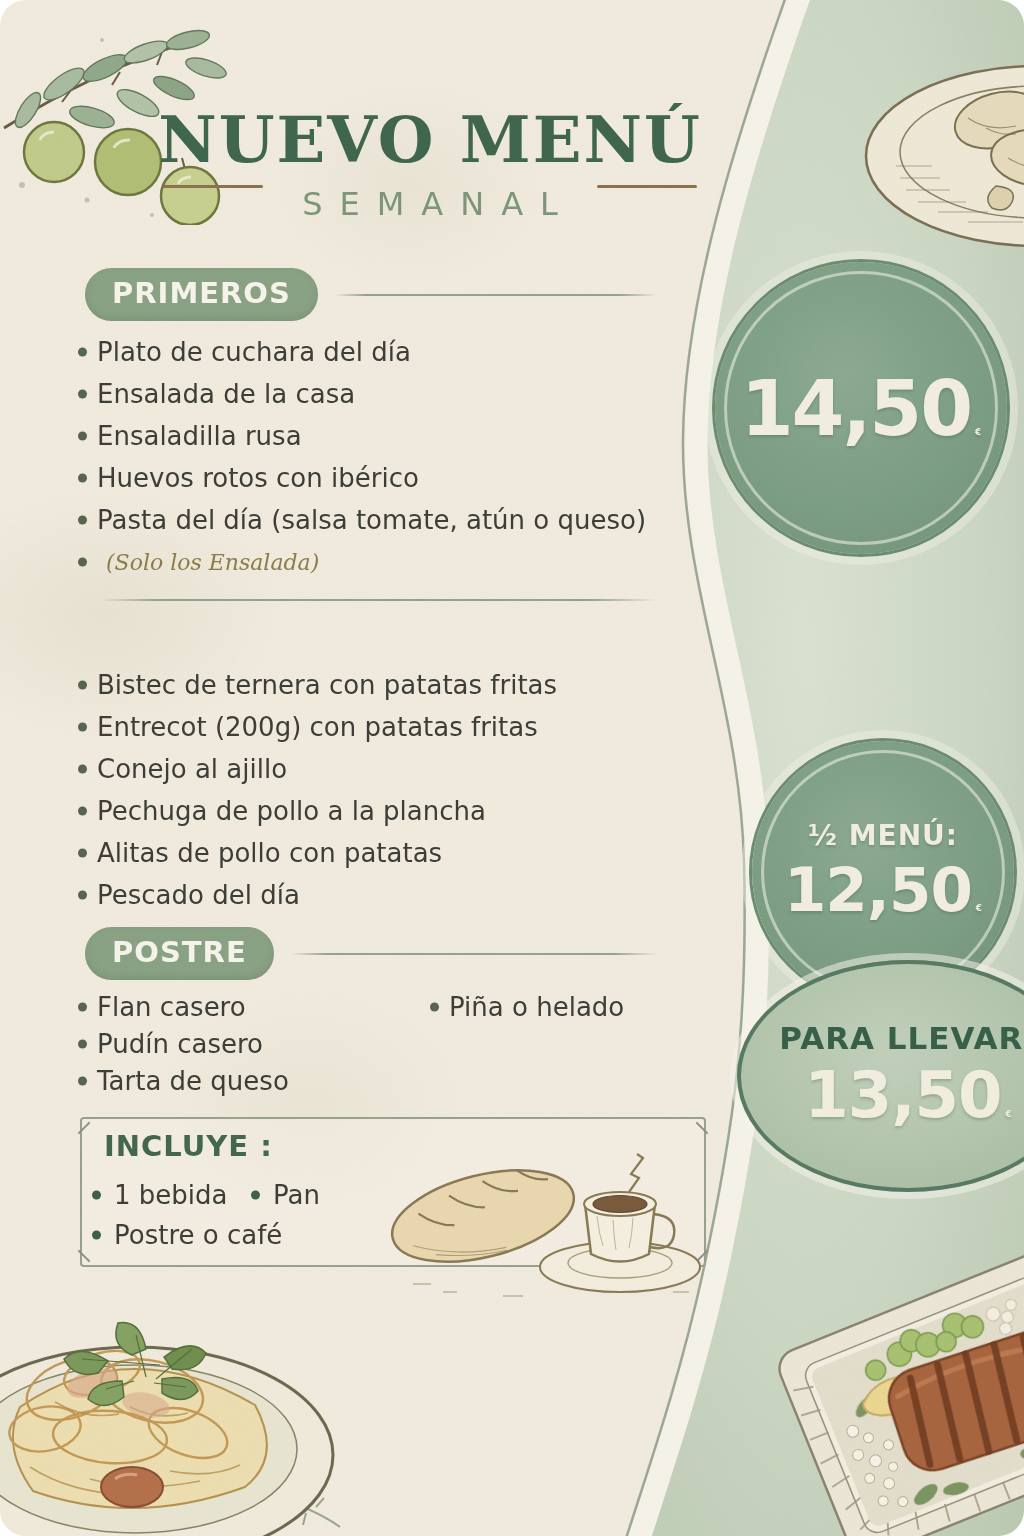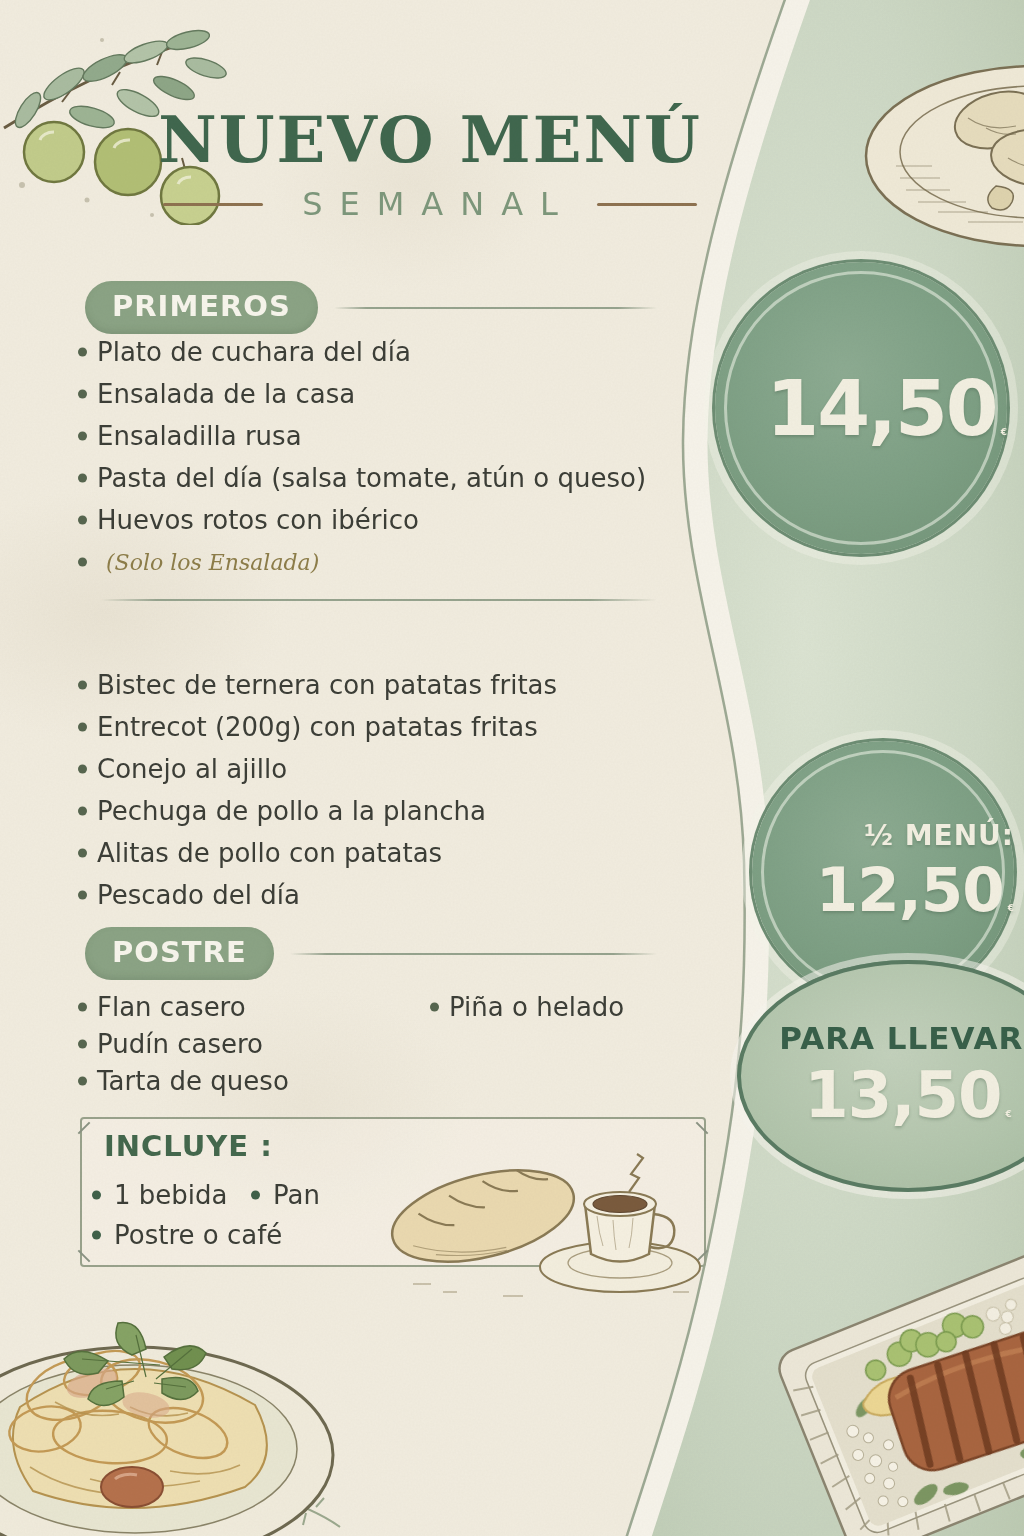--- a/index.html
+++ b/index.html
@@ -4,46 +4,47 @@
 <style>
   html,body{margin:0;padding:0;}
   .page{
     position:relative; width:1024px; height:1536px; overflow:hidden;
     font-family:"DejaVu Sans","Liberation Sans",sans-serif;
     background:
       radial-gradient(260px 180px at 10% 40%, rgba(205,195,172,.22), transparent 70%),
       radial-gradient(200px 150px at 40% 12%, rgba(205,195,172,.16), transparent 70%),
       radial-gradient(230px 170px at 30% 72%, rgba(205,195,172,.15), transparent 70%),
       #f1ecdf;
+    border-radius: 26px;
   }
   svg{display:block}
   .bg{position:absolute; inset:0; z-index:0;}
   .illo{position:absolute; z-index:3;}
   .grain{position:absolute; inset:0; z-index:40; opacity:.09; mix-blend-mode:multiply; pointer-events:none;}
 
   
   .title-block{position:absolute; left:70px; top:102px; width:720px; text-align:center; z-index:5;}
   .title-block h1{
     margin:0; font-family:"DejaVu Serif","Liberation Serif",serif;
     font-weight:bold; font-size:64px; letter-spacing:2px; color:#40674e;
   }
-  .subtitle-row{margin-top:8px; display:flex; align-items:center; justify-content:center; gap:22px;}
+  .subtitle-row{margin-top:8px; display:flex; justify-content:center; gap:22px;}
   .subtitle{font-size:32px; letter-spacing:17px; padding-left:17px; color:#7d977b;}
   .dash{width:100px; height:3px; border-radius:3px; background:#8e7250;}
 
   
   .sec{position:absolute; left:85px; width:572px; display:flex; align-items:center; z-index:5;}
   .pill{
     background:#8ba385; color:#f7f5ec; font-weight:bold; font-size:29px;
     letter-spacing:1px; padding:8px 27px 11px; border-radius:27px;
     box-shadow:inset 0 -3px 6px rgba(90,110,85,.25);
   }
   .rule{flex:1; height:2px; margin-left:16px;
     background:linear-gradient(90deg, rgba(150,163,142,0), #96a38e 10%, #96a38e 88%, rgba(150,163,142,0));}
-  #sec-primeros{top:281px;text-align:right;} #sec-segundos{top:599px;} #sec-postre{top:927px;}
+  #sec-primeros{top:268px;text-align:right;} #sec-segundos{top:599px;} #sec-postre{top:927px;}
 
   
   .list{position:absolute; left:78px; width:620px; margin:0; padding:0; list-style:none; z-index:5;}
   .list li{position:relative; display:flex; align-items:center; height:42px; padding-left:19px;
     font-size:26px; color:#3c3e37;}
   .list li::before{content:""; position:absolute; left:0; top:50%; transform:translateY(-50%);
     width:9px; height:9px; border-radius:50%; background:#57664f;}
   #list-primeros{top:331px;} #list-segundos{top:664px;}
   #list-postre{top:988px;} #list-postre li{height:37px;}
   #list-postre-right{top:988px; left:430px; width:260px;} #list-postre-right li{height:37px;}
@@ -64,21 +65,21 @@
     font-size:26px; color:#3c3e37;}
   .inc::before{content:""; position:absolute; left:0; top:50%; transform:translateY(-50%);
     width:9px; height:9px; border-radius:50%; background:#3f6149;}
   #inc-0{left:10px; top:61px;} #inc-pan{left:169px; top:61px;} #inc-1{left:10px; top:101px;}
 
   
   .badge{position:absolute; z-index:6; display:flex; flex-direction:column;
     align-items:center; justify-content:center; text-align:center;}
   .badge-circle{border-radius:50%;
     background:radial-gradient(circle at 44% 38%, #8dab92 0%, #7d9f84 55%, #719276 100%);
-    box-shadow:0 0 0 3px #6d8d73, 0 0 0 11px rgba(246,244,236,.4);align-items:flex-end;}
+    box-shadow:0 0 0 3px #6d8d73, 0 0 0 11px rgba(246,244,236,.4);}
   .badge-circle::after{content:""; position:absolute; inset:9px; border:3px solid rgba(233,240,227,.6);
     border-radius:50%; pointer-events:none;}
   .price{display:flex; align-items:baseline; justify-content:center;
     font-weight:bold; color:#f2efe1; text-shadow:0 2px 3px rgba(60,85,62,.3);}
   .euro{font-size:.56em; margin-left:4px;}
   #badge-full{left:715px; top:262px; width:292px; height:292px;}
   #badge-full .value{font-size:76px; letter-spacing:-2px;}
   #badge-half{left:752px; top:741px; width:262px; height:262px;}
   #badge-half .value{font-size:61px; letter-spacing:-1px;}
   .badge-label-light{font-size:28px; font-weight:bold; letter-spacing:1px; color:#f2efe1;
@@ -172,24 +173,24 @@
     <li>
         <span>Plato de cuchara del día</span>
       </li>
     <li>
         <span>Ensalada de la casa</span>
       </li>
     <li>
         <span>Ensaladilla rusa</span>
       </li>
     <li>
+        <span>Huevos rotos con ibérico</span>
+      </li>
+    <li>
         <span>Pasta del día (salsa tomate, atún o queso)</span>
-      </li>
-    <li>
-        <span>Huevos rotos con ibérico</span>
       </li>
     <li>
         <span class="note">(Solo los Ensalada)</span>
       </li>
   </ul>
 
   <div class="sec" id="sec-segundos">
     <span class="rule"></span>
   </div>
   <ul class="list" id="list-segundos">

